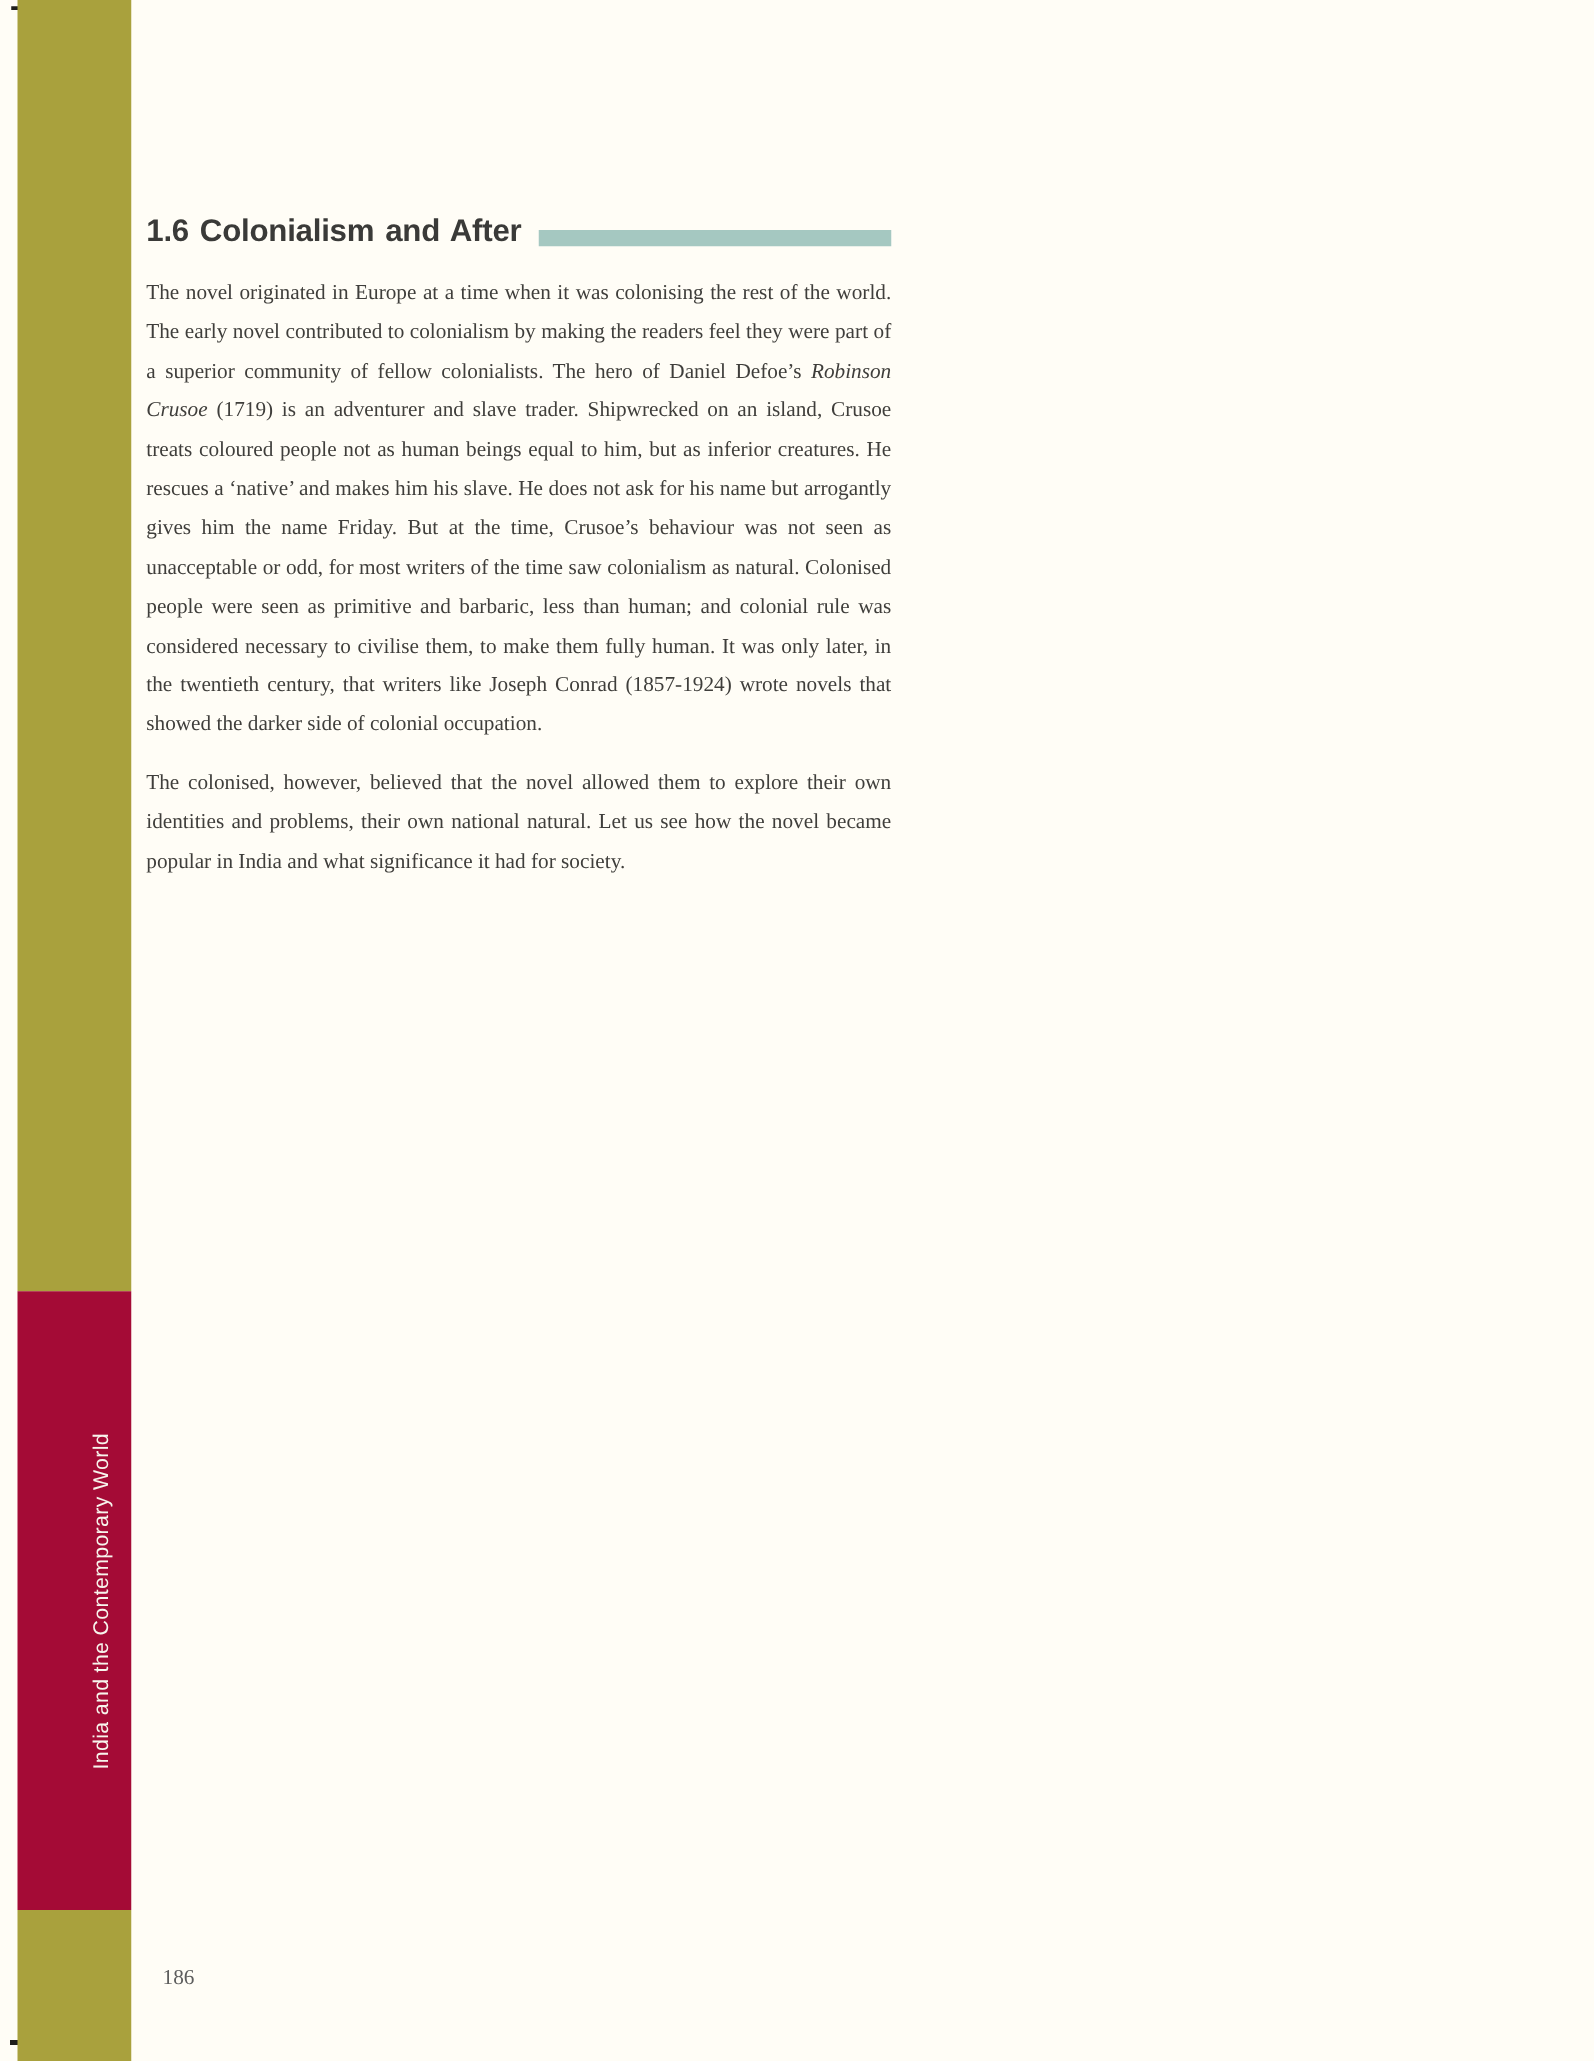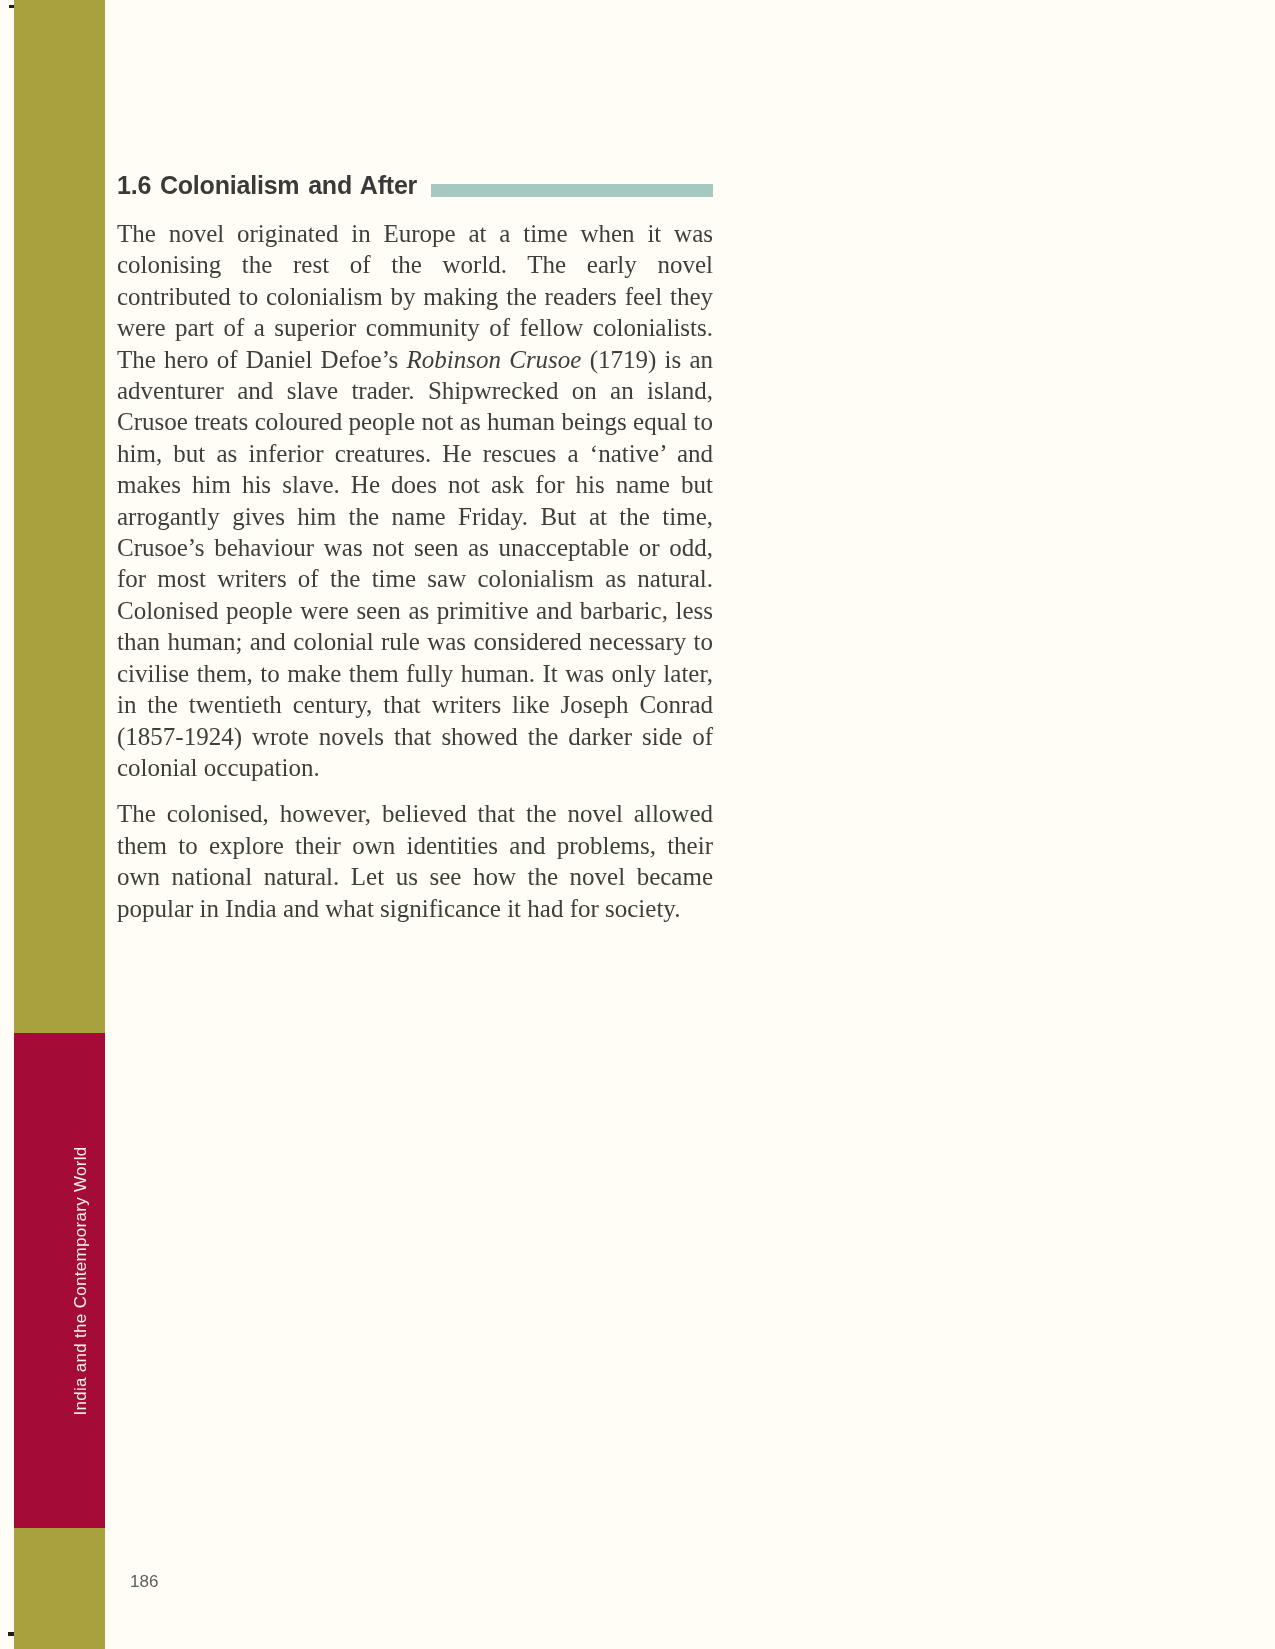--- a/index.html
+++ b/index.html
@@ -62,32 +62,32 @@
   }
   .heading-bar {
     flex: 1 1 auto;
     height: 13px;
     margin-left: 14px;
     margin-top: 9px;
     background: var(--heading-bar, #a5c8c1);
   }
   .paragraphs p {
     margin: 0 0 15px 0;
-    font-size: 25px;
+    font-size: 17px;
     line-height: 31.4px;
     text-align: justify;
     color: var(--body-text, #3f3e3b);
   }
   .paragraphs p:last-child { margin-bottom: 0; }
   .paragraphs em { font-style: italic; }
 
   
   .page-number {
     position: absolute; left: 130px; top: 1572px;
-    font-family: Liberation Sans, sans-serif;
+    font-family: Liberation Serif, serif;
     font-size: 17px;
     color: var(--page-number-text, #5d5d5d);
   }
 </style>
 </head>
 <body>
 
 <div class="crop-mark top"></div>
 <div class="crop-mark bottom"></div>
 

